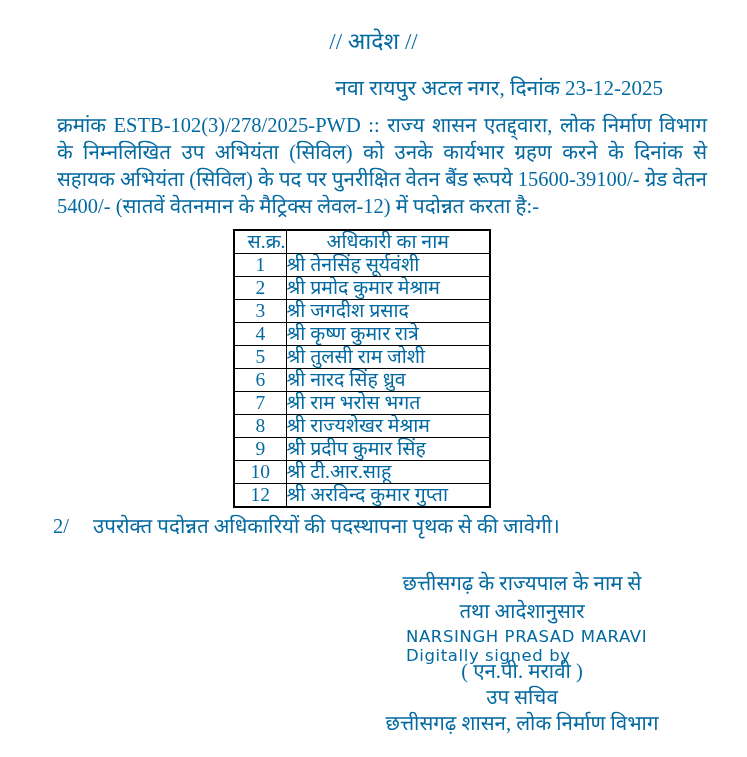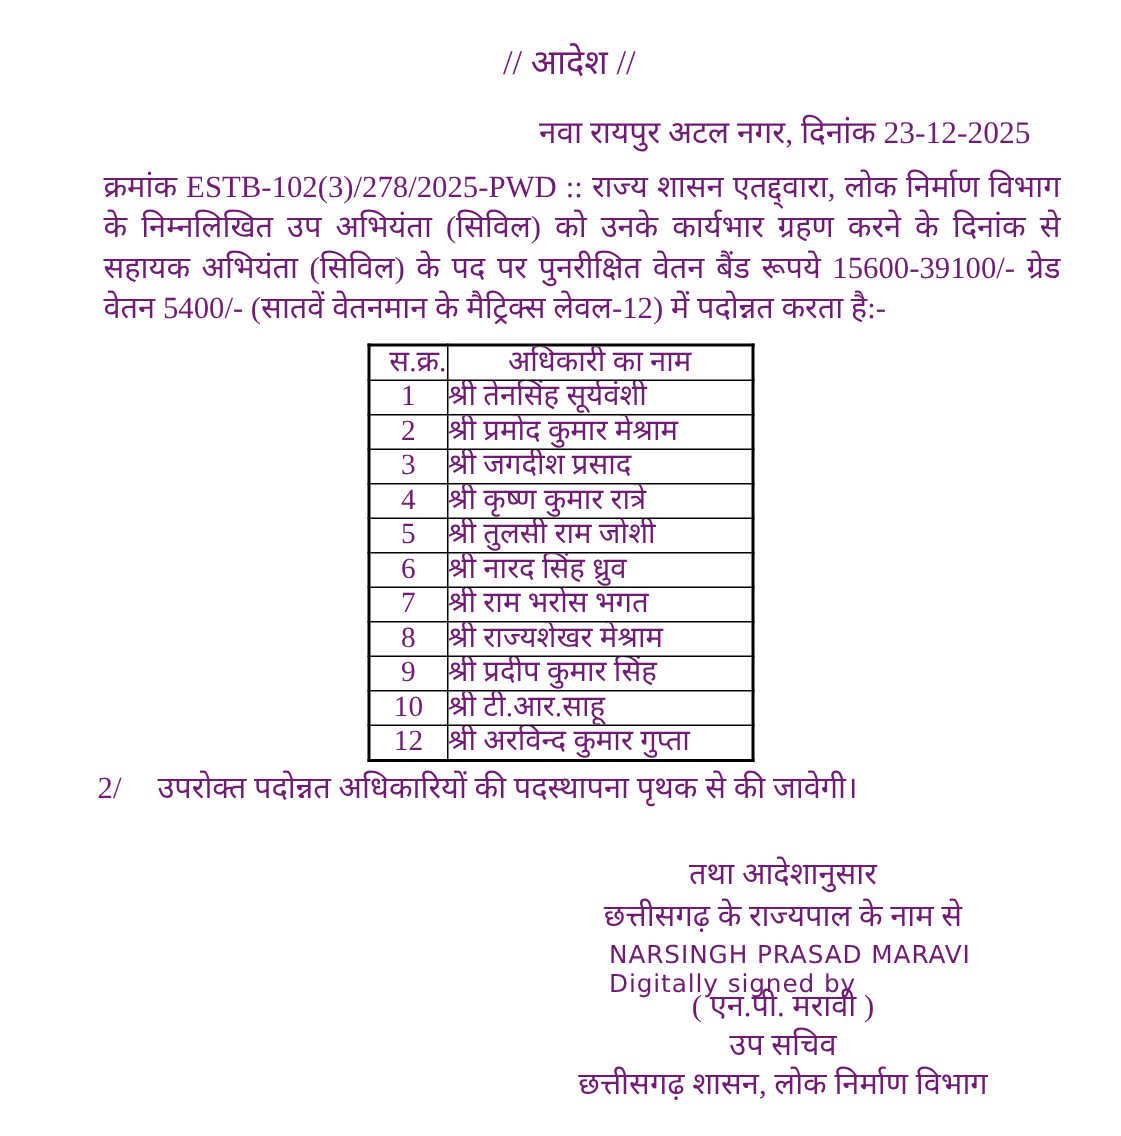--- a/index.html
+++ b/index.html
@@ -2,33 +2,32 @@
 <html><head>
 <meta charset="utf-8">
 <style>
   * { box-sizing: border-box; }
   html, body { margin: 0; padding: 0; background: #ffffff; }
   .page {
     position: relative;
     width: 747px;
     height: 757px;
     background: #ffffff;
-    color: #701a75;
+    color: #0369a1;
     font-family: "Liberation Serif", "DejaVu Serif", serif;
     overflow: hidden;
-    padding-left: 12px;
   }
   .doc-title {
     margin-top: 28px;
     text-align: center;
     font-size: 23px;
     line-height: 28px;
   }
   .dateline {
-    margin: 19px 60px 0 0;
+    margin: 19px 84px 0 0;
     text-align: right;
     font-size: 21px;
     line-height: 26px;
   }
   .body-par {
     margin: 11px 40px 0 57px;
     font-size: 20.5px;
     line-height: 27px;
     text-align: justify;
   }
@@ -147,22 +146,22 @@
       </tr>
       </tbody>
   </table>
 
   <div class="point2">
     <span class="point2-num">2/</span>
     <span>उपरोक्त पदोन्नत अधिकारियों की पदस्थापना पृथक से की जावेगी।</span>
   </div>
 
   <div class="sig-block">
+    <div>छत्तीसगढ़ के राज्यपाल के नाम से</div>
     <div>तथा आदेशानुसार</div>
-    <div>छत्तीसगढ़ के राज्यपाल के नाम से</div>
     <div class="digital-sig">
       <div>NARSINGH PRASAD MARAVI</div>
       <div>Digitally signed by</div>
     </div>
     <div class="sig-name">( एन.पी. मरावी )</div>
     <div class="sig-desig">उप सचिव</div>
     <div class="sig-org">छत्तीसगढ़ शासन, लोक निर्माण विभाग</div>
   </div>
 
 </div>

